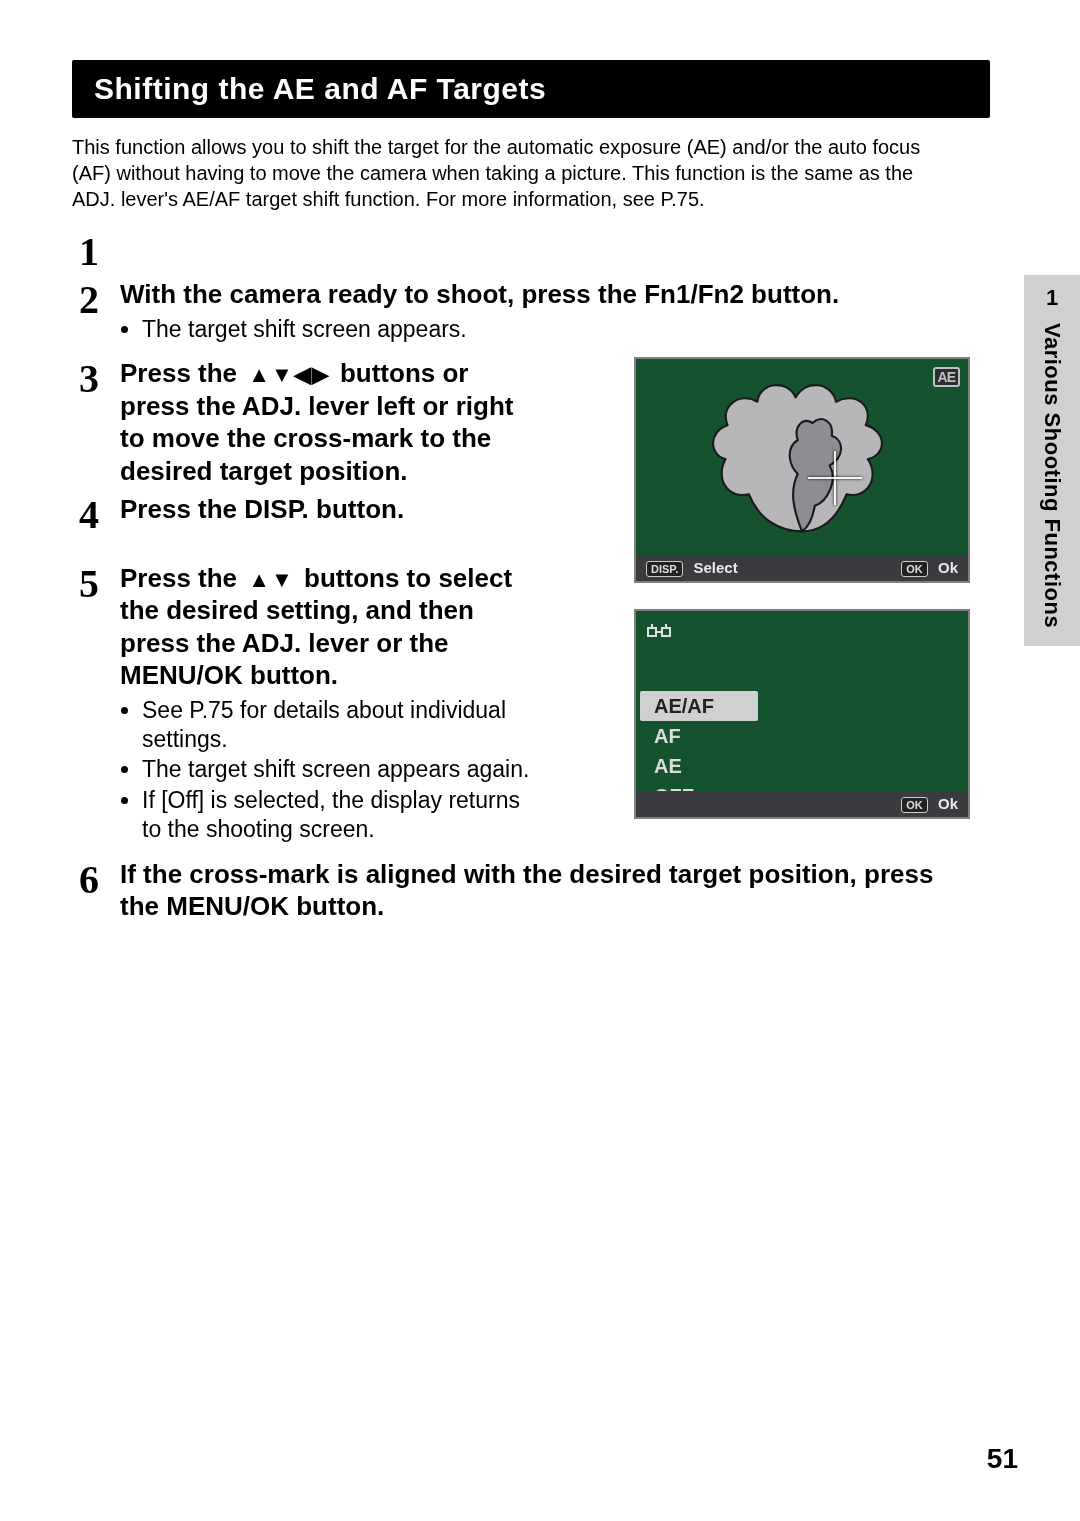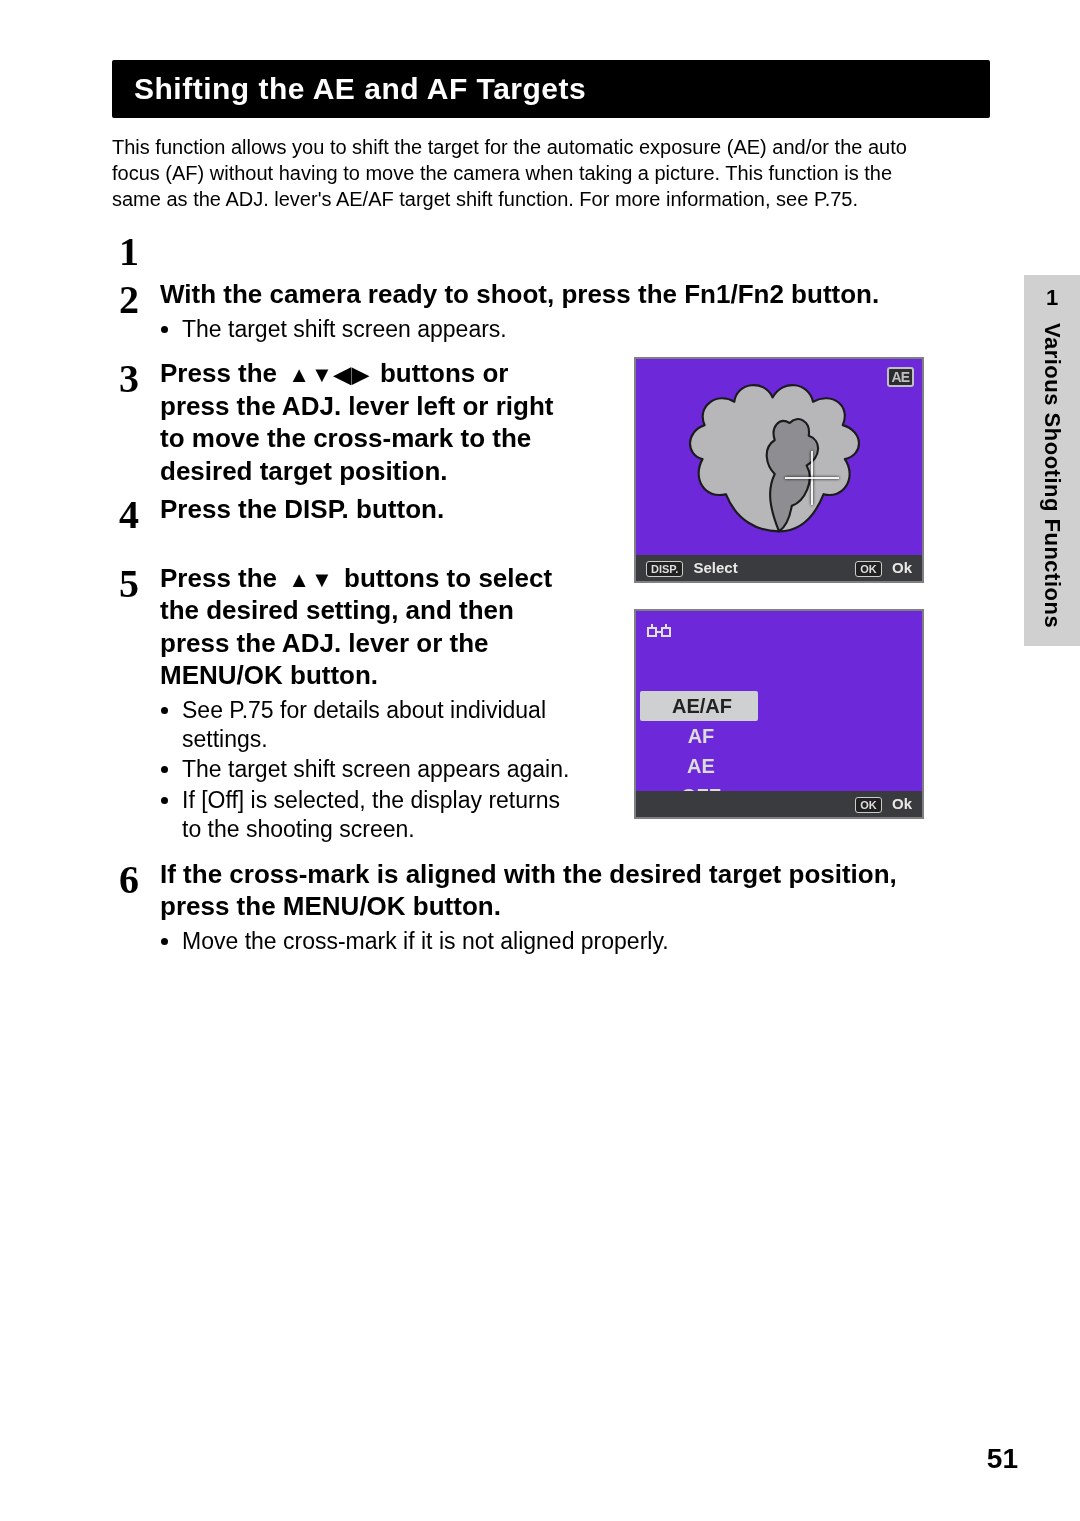--- a/index.html
+++ b/index.html
@@ -3,21 +3,21 @@
 <meta charset="utf-8">
 <style>
   html,body{margin:0;padding:0;background:#fff;}
   .page{
     width:1080px;
     min-height:1521px;
     position:relative;
     font-family:Arial,Helvetica,sans-serif;
     color:#000;
     box-sizing:border-box;
-    padding:60px 90px 60px 112px;
+    padding:60px 90px 60px 72px;
   }
   .sec-title{
     background:#000;
     color:#fff;
     font-weight:bold;
     font-size:30px;
     padding:12px 16px 12px 22px;
     border-radius:2px;
     margin-bottom:16px;
     letter-spacing:0.5px;
@@ -96,28 +96,27 @@
     margin:0 auto;
     display:block;
   }
   
   .shot-area{
     float:right;
     width:300px;
     margin:6px 36px 0 14px;
   }
   .screen{
-    width:290px;
+    width:336px;
     border:2px solid #808082;
     box-sizing:border-box;
     position:relative;
-    background:#6d28d9;
+    background:#14532d;
     color:#fff;
     font-family:Arial,Helvetica,sans-serif;
-    text-align:center;
   }
   .screen1{height:226px;margin-bottom:26px;}
   .screen2{height:210px;}
   .screen-footer{
     position:absolute;left:0;right:0;bottom:0;
     height:26px;background:#3a3b3e;
     display:flex;align-items:center;
     font-size:15px;font-weight:bold;color:#e8e8e8;
     padding:0 10px;box-sizing:border-box;
     justify-content:space-between;
@@ -297,22 +296,19 @@
         </ul>
       </div>
     </div>
 
     <div class="clr"></div>
 
     <div class="step">
       <div class="step-num">6</div>
       <div class="step-body">
         <div class="step-title">If the cross-mark is aligned with the desired target position, press the MENU/OK button.</div>
-        <ul class="step-notes">
-          <li>Move the cross-mark if it is not aligned properly.</li>
-        </ul>
       </div>
     </div>
 
   </div>
 
   <div class="page-num">51</div>
 </div>
 
 </body></html>

